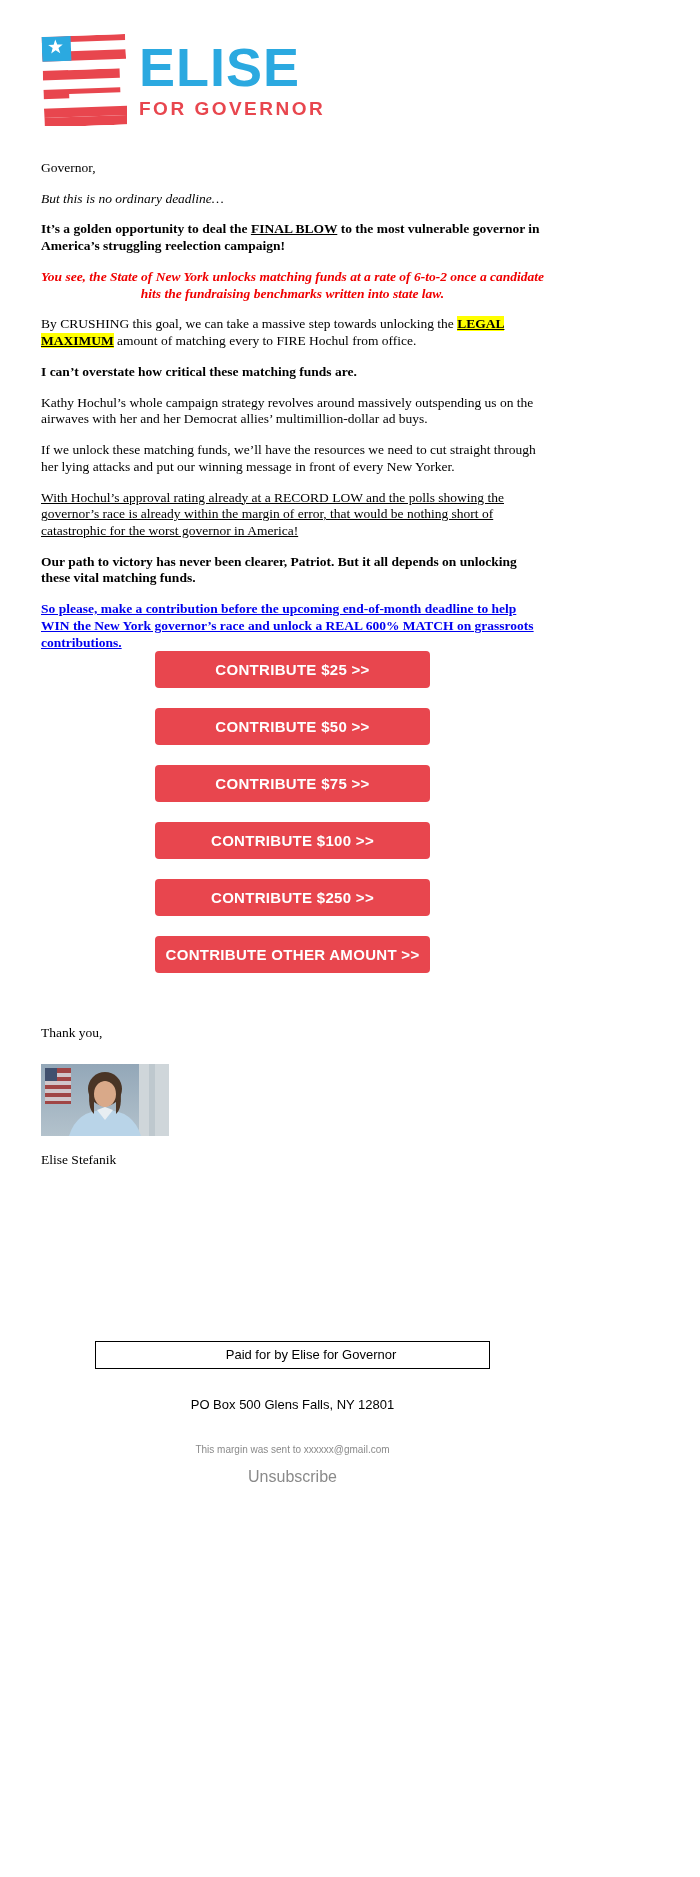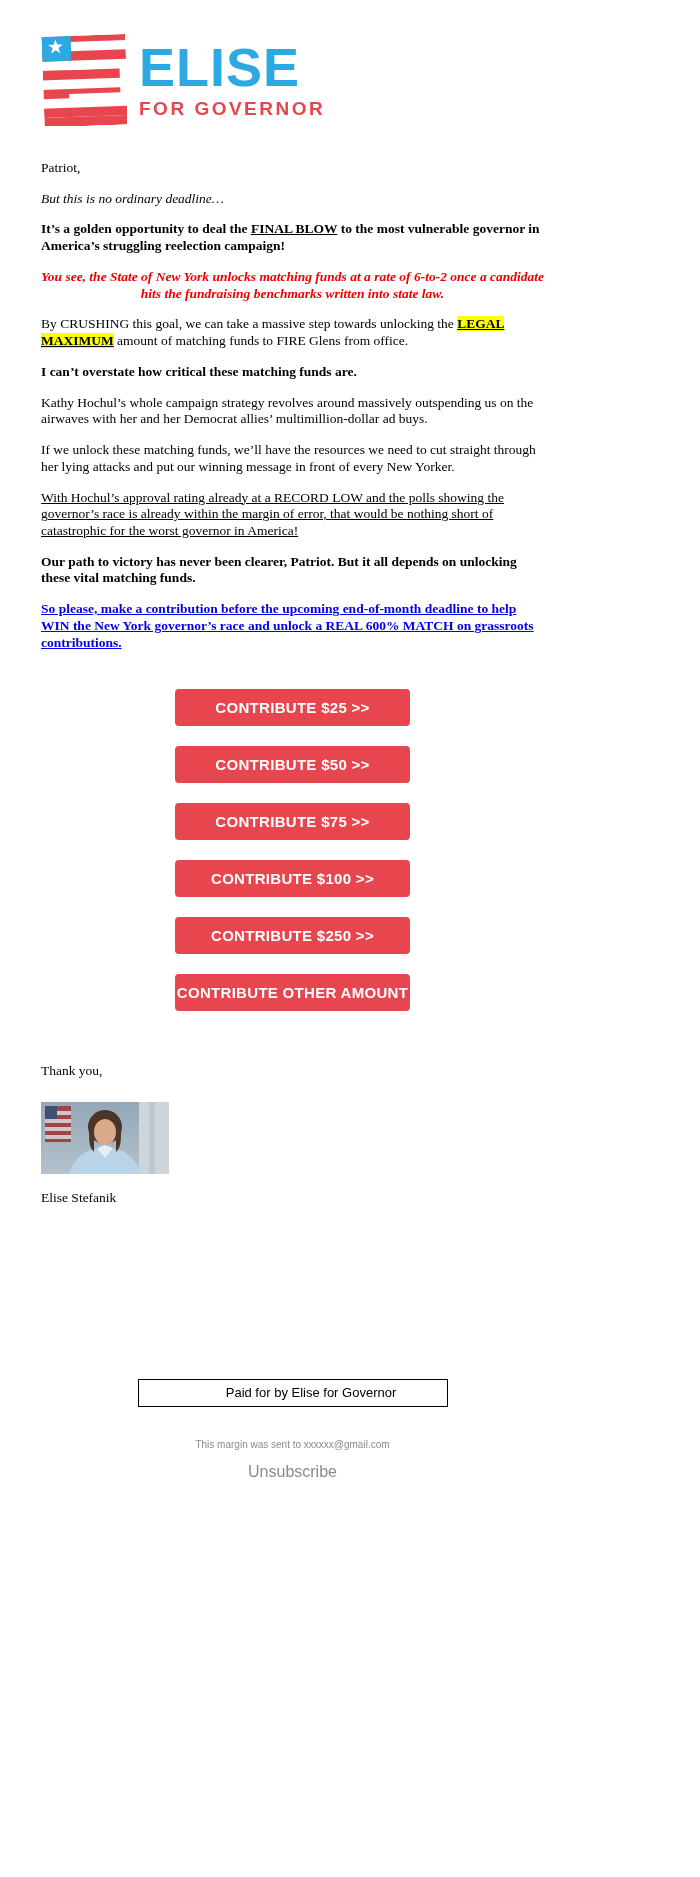--- a/index.html
+++ b/index.html
@@ -60,29 +60,28 @@
     background: var(--highlight-yellow, #FFFF00);
     font-weight: bold;
     text-decoration: underline;
   }
   a.link-para {
     display: block;
     color: var(--link-blue, #0000EE);
     font-weight: bold;
     text-decoration: underline;
     line-height: 1.24;
-    margin-bottom: 38px;
     cursor: pointer;
   }
 
   
   .buttons-block { padding-top: 0; }
   .contrib-btn {
     display: block;
-    width: 235px;
+    width: 275px;
     height: 37px;
     margin: 0 auto 20px auto;
     background: var(--accent-red, #E8464E);
     color: #ffffff;
     font-family: "Liberation Sans", sans-serif;
     font-weight: bold;
     font-size: 15px;
     letter-spacing: 0.3px;
     text-align: center;
     line-height: 37px;
@@ -93,21 +92,21 @@
 
   
   .thank-you { margin-top: 52px; line-height: 1.24; }
   .photo-wrap { margin-top: 22px; width: 128px; height: 72px; }
   .photo-wrap svg { display: block; }
   .signature { margin-top: 16px; line-height: 1.24; }
 
   
   .footer { margin-top: 172px; text-align: center; font-family: "Liberation Sans", sans-serif; }
   .paid-for-box {
-    width: 310px;
+    width: 395px;
     margin: 0 auto;
     border: 1px solid #000;
     font-size: 13px;
     line-height: 26px;
     color: #000;
     padding-left: 37px;
   }
   .address { margin-top: 28px; font-size: 13px; color: #000; }
   .sent-to { margin-top: 32px; font-size: 10px; color: #8a8a8a; }
   .unsubscribe {
@@ -146,30 +145,30 @@
           </g>
         </g>
       </svg>
     </div>
     <div class="logo-text">
       <div class="logo-name">ELISE</div>
       <div class="logo-tagline">FOR GOVERNOR</div>
     </div>
   </div>
 
-  <p class="p">Patriot,</p>
+  <p class="p">Governor,</p>
 
 
   <p class="p italic">But this is no ordinary deadline…</p>
 
   <p class="p bold"><span>It’s a golden opportunity to deal the </span><span class="inline-underline">FINAL BLOW</span><span> to the most vulnerable governor in America’s struggling reelection campaign!</span></p>
 
   <p class="p red-center">You see, the State of New York unlocks matching funds at a rate of 6-to-2 once a candidate hits the fundraising benchmarks written into state law.</p>
 
-  <p class="p"><span>By CRUSHING this goal, we can take a massive step towards unlocking the </span><span class="hl">LEGAL MAXIMUM</span><span> amount of matching funds to FIRE Glens from office.</span></p>
+  <p class="p"><span>By CRUSHING this goal, we can take a massive step towards unlocking the </span><span class="hl">LEGAL MAXIMUM</span><span> amount of matching every to FIRE Hochul from office.</span></p>
 
   <p class="p bold">I can’t overstate how critical these matching funds are.</p>
 
   <p class="p">Kathy Hochul’s whole campaign strategy revolves around massively outspending us on the airwaves with her and her Democrat allies’ multimillion-dollar ad buys.</p>
 
   <p class="p">If we unlock these matching funds, we’ll have the resources we need to cut straight through her lying attacks and put our winning message in front of every New Yorker.</p>
 
   <p class="p underlined-para">With Hochul’s approval rating already at a RECORD LOW and the polls showing the governor’s race is already within the margin of error, that would be nothing short of catastrophic for the worst governor in America!</p>
 
   <p class="p bold">Our path to victory has never been clearer, Patriot. But it all depends on unlocking these vital matching funds.</p>
@@ -213,17 +212,18 @@
       <path d="M50,26 Q51,9 64,9 Q77,9 78,26 Q72,16 64,17 Q56,16 50,26 Z" fill="#4a3526"></path>
       <path d="M49,24 Q46,44 53,50 L53,28 Z" fill="#4a3526"></path>
       <path d="M79,24 Q82,44 75,50 L75,28 Z" fill="#4a3526"></path>
     </svg>
   </div>
 
   <p class="p signature">Elise Stefanik</p>
 
   <div class="footer">
     <div class="paid-for-box">Paid for by Elise for Governor</div>
+    <div class="address">PO Box 500 Glens Falls, NY 12801</div>
     <div class="sent-to">This margin was sent to xxxxxx@gmail.com</div>
     <a class="unsubscribe" href="#">Unsubscribe</a>
   </div>
 
 </div>
 
 </body></html>

